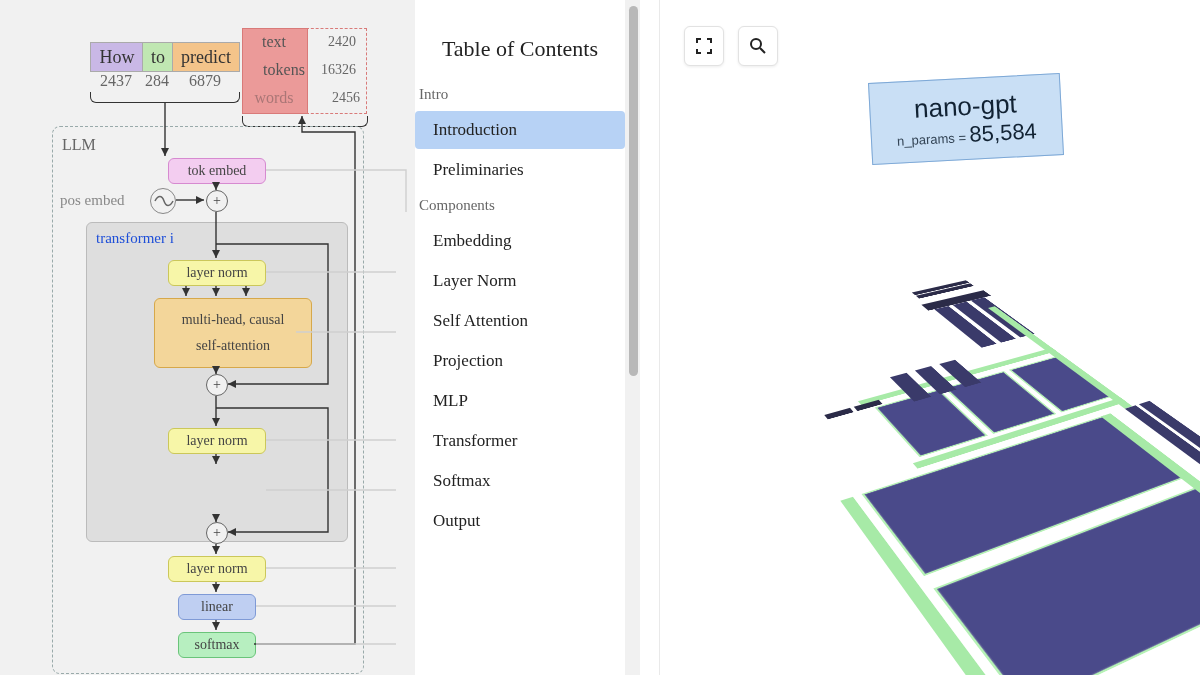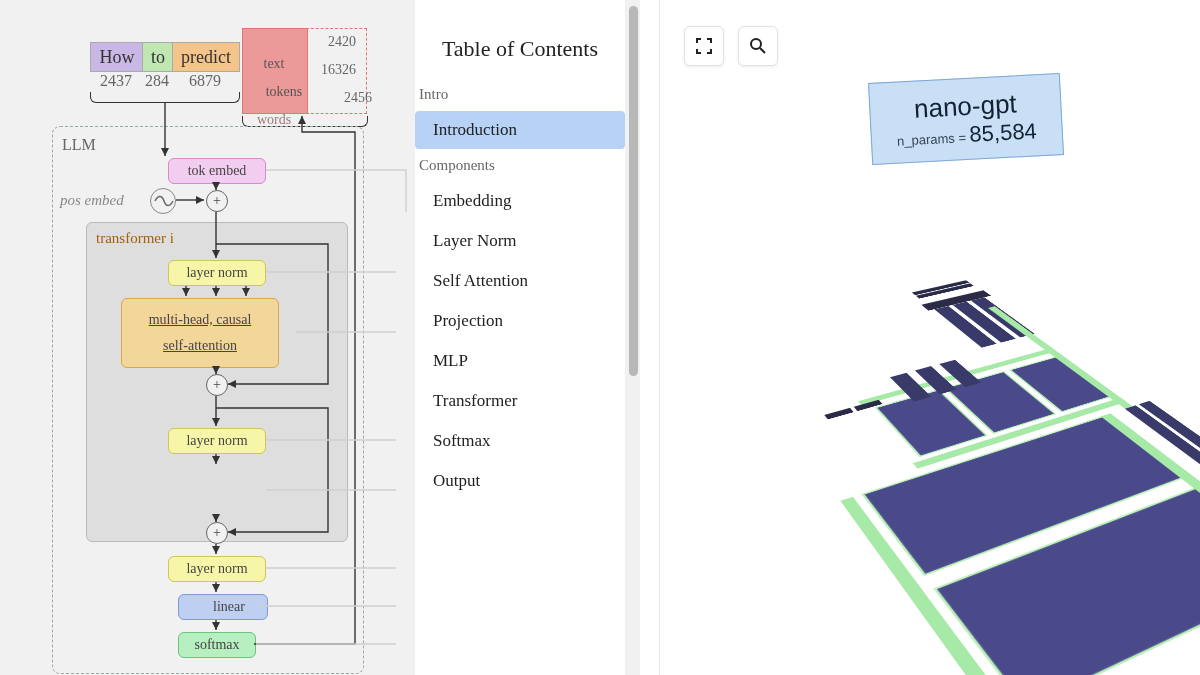--- a/index.html
+++ b/index.html
@@ -6,47 +6,47 @@
   .root { position:relative; width:1200px; height:675px; }
 
   
   .left-pane { position:absolute; left:0; top:0; width:640px; height:675px; background:#f1f1f1; }
   .diagram-scroll { position:absolute; left:0; top:0; width:640px; height:675px; overflow:hidden; }
   .diagram-inner { position:absolute; left:10px; top:0; width:630px; height:675px; }
 
   
   .tok { position:absolute; top:42px; height:28px; font-size:18px; display:flex; align-items:center; justify-content:center; border:1px solid #aaa; color:#333; }
   .tok-num { position:absolute; top:72px; font-size:16px; color:#666; text-align:center; }
-  .tok-rhs { position:absolute; height:28px; font-size:14px; color:#555; display:flex; align-items:center; justify-content:center;margin-top:22px; }
+  .tok-rhs { position:absolute; height:28px; font-size:16px; color:#555; display:flex; align-items:center; justify-content:center; }
   .tok-rhs-num { position:absolute; height:28px; font-size:14px; color:#666; display:flex; align-items:center; justify-content:flex-end; padding-right:10px; box-sizing:border-box; }
 
   .bracket { position:absolute; border-bottom:1.5px solid #333; border-left:1.5px solid #333; border-right:1.5px solid #333; border-bottom-left-radius:6px; border-bottom-right-radius:6px; height:10px; }
 
   
   .llm-box { position:absolute; left:42px; top:126px; width:310px; height:546px; border:1.5px dashed #9aa; border-radius:8px; background:rgba(255,255,255,0); }
   .llm-label { position:absolute; left:52px; top:136px; font-size:16px; color:#666; }
 
-  .pos-embed-label { position:absolute; left:50px; top:192px; font-size:15px; color:#888;font-style:italic; }
+  .pos-embed-label { position:absolute; left:50px; top:192px; font-size:15px; color:#888; }
   .wave-circle { position:absolute; left:140px; top:188px; width:24px; height:24px; border:1.5px solid #888; border-radius:50%; background:#f1f1f1; }
   .wave-circle svg { display:block; }
   .plus-circle { position:absolute; width:20px; height:20px; border:1.5px solid #666; border-radius:50%; background:#f1f1f1; display:flex; align-items:center; justify-content:center; font-size:14px; color:#444; line-height:1; }
 
   
   .trans-box { position:absolute; left:76px; top:222px; width:260px; height:318px; background:#dedede; border:1px solid #bbb; border-radius:6px; }
-  .trans-label { position:absolute; left:86px; top:230px; font-size:15px; color:#a16207; }
+  .trans-label { position:absolute; left:86px; top:230px; font-size:15px; color:#1d4ed8; }
 
   .node { position:absolute; border:1.5px solid; border-radius:6px; font-size:14px; color:#444; display:flex; align-items:center; justify-content:center; text-align:center; }
   .node.small { height:24px; }
   .node span { padding:2px 4px; display:block; }
 
   .n-tokembed { background:#f3cdf0; border-color:#d68ad0; }
   .n-ln       { background:#f7f6a8; border-color:#cbc75a; }
   .n-attn     { background:#f3d69a; border-color:#d6a84a; }
   .n-ff       { background:#b4ecdf; border-color:#5bbfa5; }
-  .n-linear   { background:#bfcff2; border-color:#7f9ad6;padding-left:12px; }
+  .n-linear   { background:#bfcff2; border-color:#7f9ad6; }
   .n-softmax  { background:#b7efc0; border-color:#6ac47a; }
 
   .arrow { stroke:#333; stroke-width:1.4; fill:none; }
   .arrowhead { fill:#333; }
 
   
   .toc-panel { position:absolute; left:415px; top:0; width:210px; height:675px; background:#fff; padding:20px 0 0 0; }
   .toc-title { font-size:22px; color:#222; text-align:center; padding:16px 0 18px; }
   .toc-section { font-size:15px; color:#666; padding:6px 0 6px 4px; }
   .toc-item { font-size:17px; color:#222; padding:9px 10px 9px 18px; border-radius:4px; margin:2px 0; cursor:pointer; }
@@ -95,21 +95,21 @@
       <div class="tok-num" style="left:132px; width:30px;">284</div>
       <div class="tok-num" style="left:162px; width:66px;">6879</div>
 
       <div style="position:absolute; left:232px; top:28px; width:64px; height:84px; background:#eb9a99; border:1px solid #d97a79;"></div>
       <div style="position:absolute; left:296px; top:28px; width:60px; height:84px; border:1.5px dashed #d97a79; border-left:none;"></div>
       <div class="tok-rhs" style="left:232px; top:28px; width:64px;">text</div>
       <div class="tok-rhs" style="left:232px; top:56px; width:84px;">tokens</div>
       <div class="tok-rhs" style="left:232px; top:84px; width:64px; color:#aa7676;">words</div>
       <div class="tok-rhs-num" style="left:296px; top:28px; width:60px;">2420</div>
       <div class="tok-rhs-num" style="left:296px; top:56px; width:60px;">16326</div>
-      <div class="tok-rhs-num" style="left:312px; top:84px; width:60px;">2456</div>
+      <div class="tok-rhs-num" style="left:300px; top:84px; width:60px;">2456</div>
 
       <div class="bracket" style="left:80px; top:92px; width:148px;"></div>
       <div class="bracket" style="left:232px; top:116px; width:124px;"></div>
 
       <div class="llm-box"></div>
       <div class="llm-label">LLM</div>
 
       <div class="node n-tokembed small" style="left:158px; top:158px; width:96px;">
             <span>tok embed</span>
           </div>
@@ -122,21 +122,21 @@
       </div>
       <div class="plus-circle" style="left:196px; top:190px;">+</div>
 
       <div class="trans-box"></div>
       <div class="trans-label">transformer i</div>
 
       <div class="node n-ln small" style="left:158px; top:260px; width:96px;">
             <span>layer norm</span>
           </div>
 
-      <div class="node n-attn" style="left:111px; top:298px; width:156px; height:68px; flex-direction:column;text-decoration:underline;">
+      <div class="node n-attn" style="left:144px; top:298px; width:156px; height:68px; flex-direction:column;">
         <span>multi-head, causal</span>
         <span style="margin-top:6px;">self-attention</span>
       </div>
       <div class="plus-circle" style="left:196px; top:374px;">+</div>
 
       <div class="node n-ln small" style="left:158px; top:428px; width:96px;">
             <span>layer norm</span>
           </div>
 
       <div class="plus-circle" style="left:196px; top:522px;">+</div>
@@ -201,20 +201,21 @@
           <path d="M246 644 L386 644"></path>
         </g>
       </svg>
     </div>
   </div>
 
   <div class="toc-panel">
     <div class="toc-title">Table of Contents</div>
     <div class="toc-section">Intro</div>
     <div class="toc-item active">Introduction</div>
+    <div class="toc-item">Preliminaries</div>
     <div class="toc-section">Components</div>
     <div class="toc-item">Embedding</div>
     <div class="toc-item">Layer Norm</div>
     <div class="toc-item">Self Attention</div>
     <div class="toc-item">Projection</div>
     <div class="toc-item">MLP</div>
     <div class="toc-item">Transformer</div>
     <div class="toc-item">Softmax</div>
     <div class="toc-item">Output</div>
   </div>

